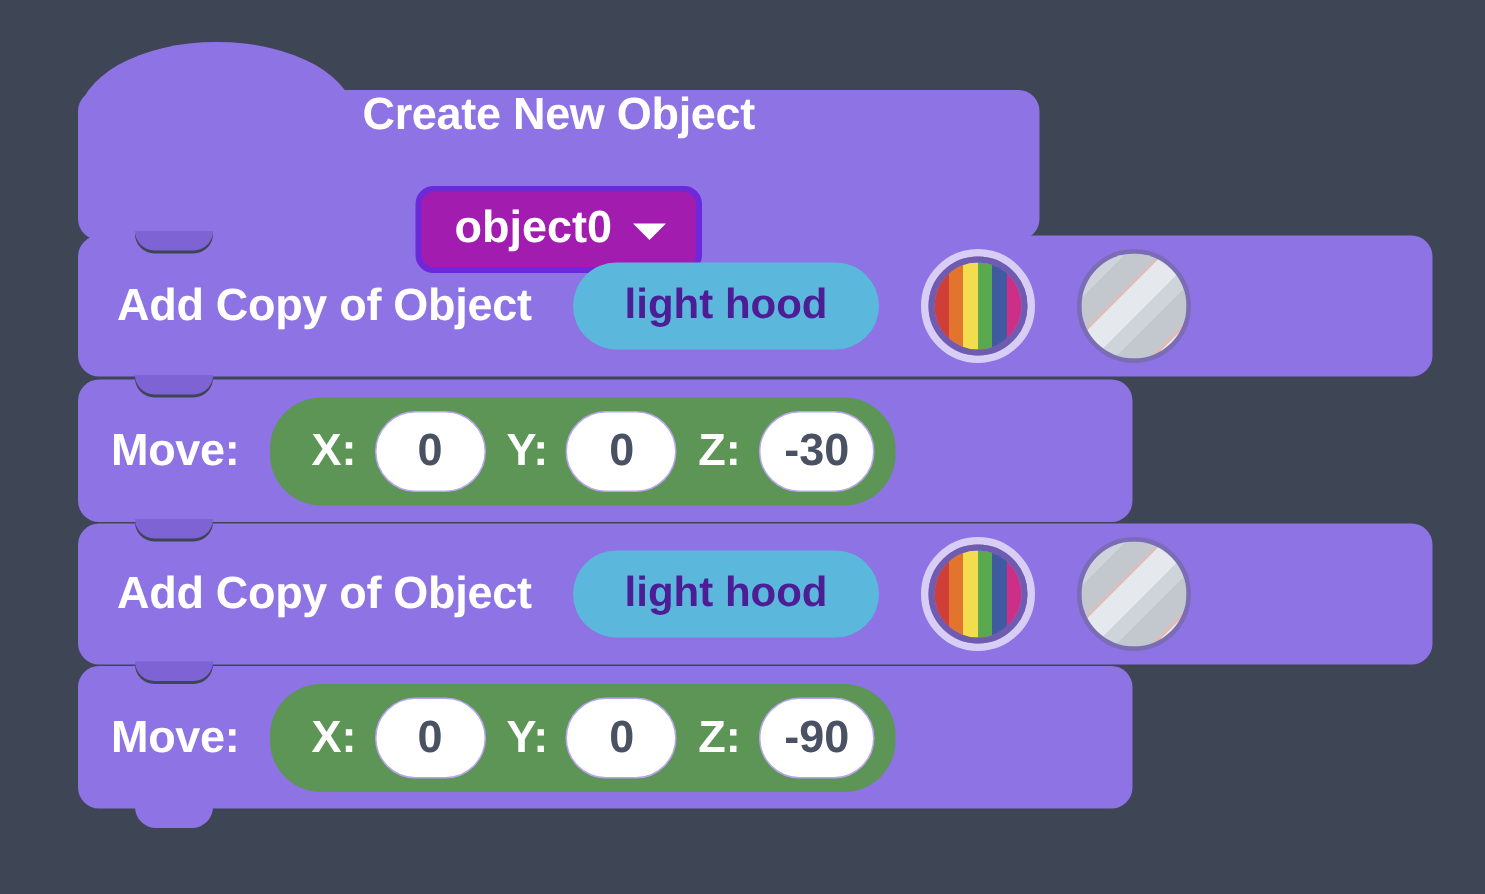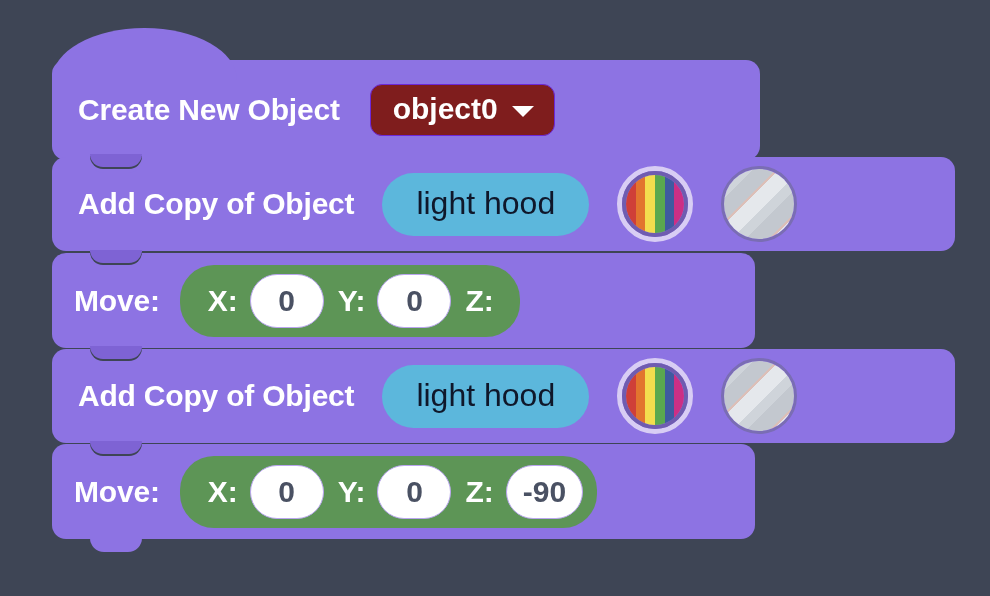--- a/index.html
+++ b/index.html
@@ -87,22 +87,22 @@
     white-space: nowrap;
   }
 
   
   .dropdown {
     position: relative;
     z-index: 4;
     display: flex;
     align-items: center;
     gap: 14px;
-    background: #7f1d1d;
-    border: 1px solid #6d28d9;
+    background: #a21caf;
+    border: 4px solid #6d28d9;
     border-radius: 12px;
     padding: 7px 20px 9px 22px;
   }
   .dropdown-value {
     color: #ffffff;
     font-size: 30px;
     font-weight: bold;
     white-space: nowrap;
   }
   .chevron {
@@ -113,23 +113,23 @@
     margin-top: 4px;
   }
 
   
   .obj-pill {
     position: relative;
     z-index: 4;
     background: #5cb7dc;
     border-radius: 38px;
     padding: 12px 34px 14px;
-    color: #0f172a;
-    font-size: 32px;
-    font-weight: normal;
+    color: #4c1d95;
+    font-size: 28px;
+    font-weight: bold;
     white-space: nowrap;
   }
 
   
   .swatch {
     position: relative;
     z-index: 4;
     width: 76px;
     height: 76px;
     border-radius: 50%;
@@ -203,21 +203,21 @@
     color: #4a5163;
     font-size: 30px;
     font-weight: bold;
   }
 </style>
 </head>
 <body>
 
 <div id="canvas">
 
-  <div class="block stack" style="left:52px; top:60px; width:708px; height:100px; padding:0 26px; gap:30px;">
+  <div class="block stack" style="left:52px; top:60px; width:641px; height:100px; padding:0 26px; gap:30px;flex-direction:column;">
     <div class="hat-dome"></div>
     <div class="block-label">Create New Object</div>
     <div class="dropdown">
       <span class="dropdown-value">object0</span>
       <span class="chevron"></span>
     </div>
     <div class="nub-bottom"></div>
   </div>
 
   <div class="block stack" style="left:52px; top:157px; width:903px; height:94px; padding:0 26px; gap:28px;">
@@ -239,20 +239,21 @@
 
   <div class="block stack" style="left:52px; top:253px; width:703px; height:95px; padding:0 22px; gap:20px;">
     <div class="notch-top"></div>
     <div class="block-label">Move:</div>
     <div class="move-group">
       <span class="axis-label">X:</span>
       <span class="num-field">0</span>
       <span class="axis-label">Y:</span>
       <span class="num-field">0</span>
       <span class="axis-label">Z:</span>
+      <span class="num-field">-30</span>
     </div>
     <div class="nub-bottom"></div>
   </div>
 
   <div class="block stack" style="left:52px; top:349px; width:903px; height:94px; padding:0 26px; gap:28px;">
     <div class="notch-top"></div>
     <div class="block-label">Add Copy of Object</div>
     <div class="obj-pill">light hood</div>
     <div class="swatch selected">
       <div class="swatch-inner">

